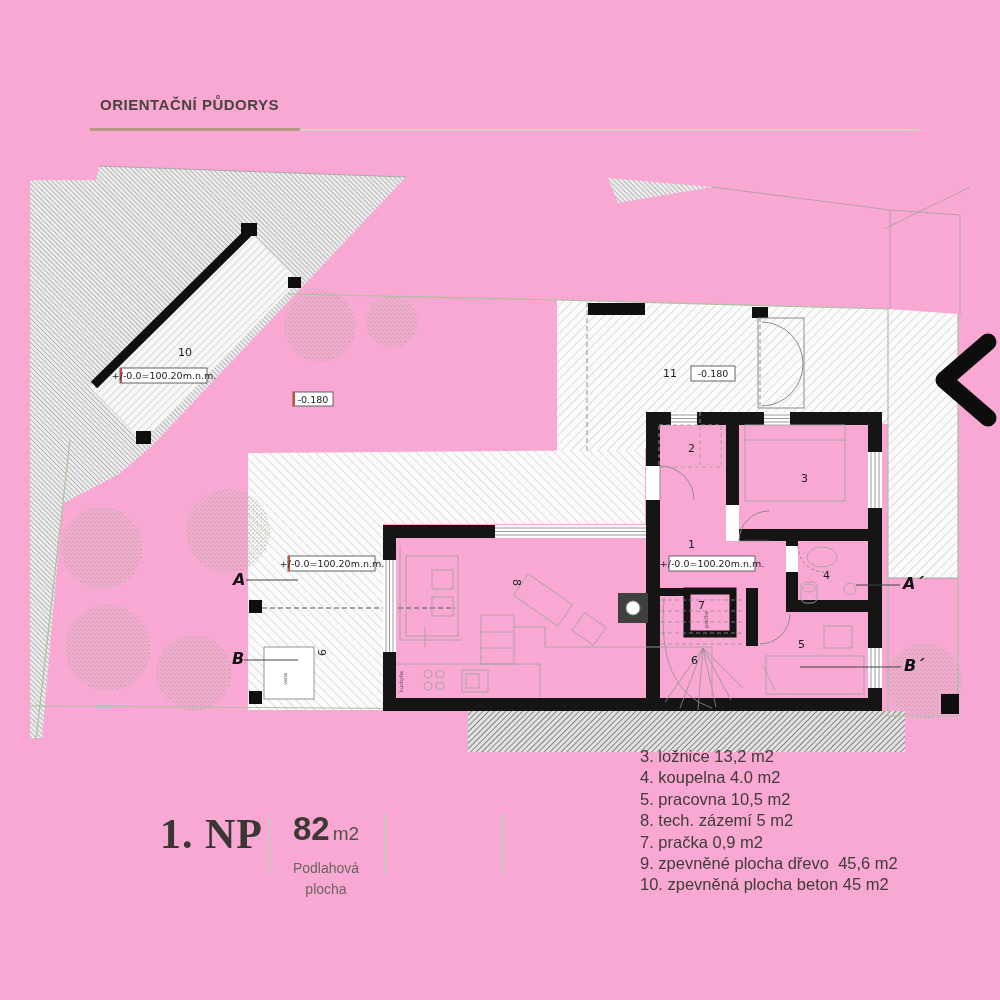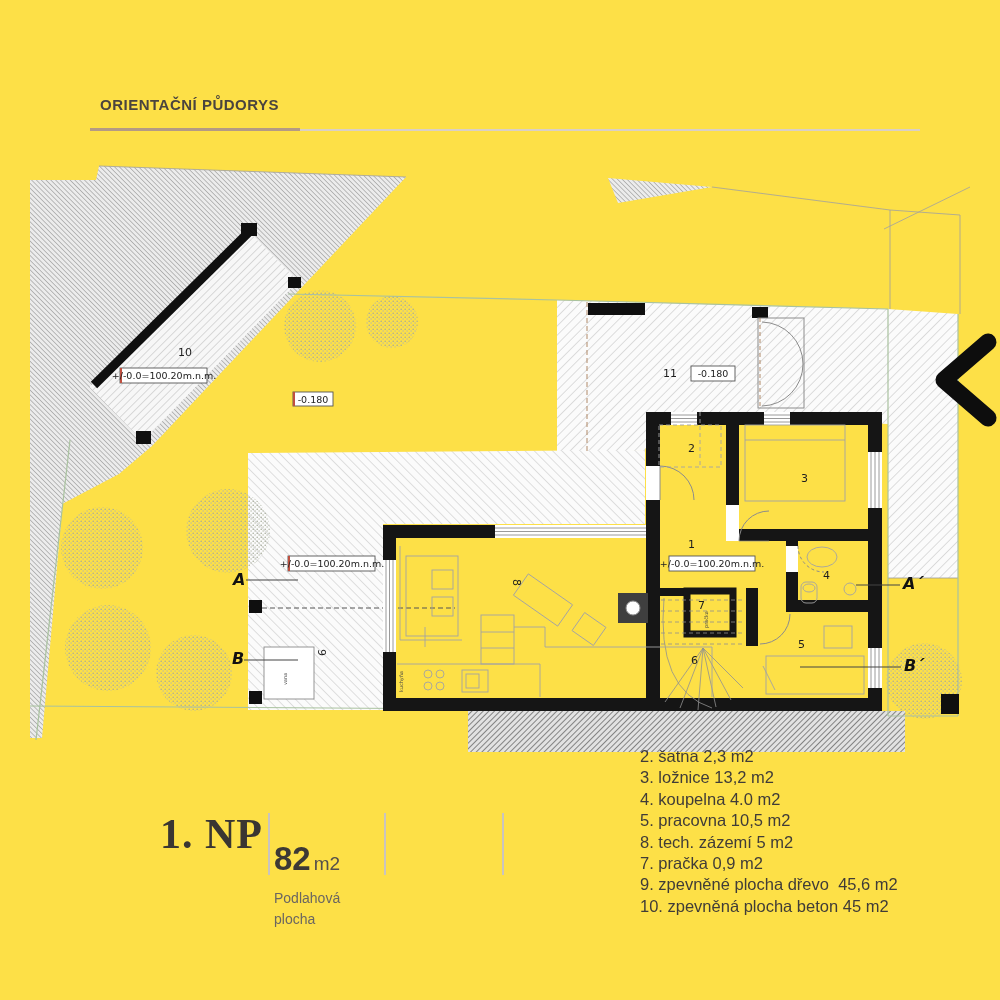--- a/index.html
+++ b/index.html
@@ -1,27 +1,27 @@
 <!DOCTYPE html>
 <html><head>
 <meta charset="utf-8">
 <style>
   html,body{margin:0;padding:0;background:#fff;}
-  #page{position:relative;width:1000px;height:1000px;background:#fde047;overflow:hidden;
+  #page{position:relative;width:1000px;height:1000px;background:#f9a8d4;overflow:hidden;
         font-family:"Liberation Sans",sans-serif;color:#3c3834;}
   .abs{position:absolute;}
   #title{left:100px;top:96px;font-size:15px;font-weight:bold;letter-spacing:.5px;color:#4a443e;}
   #rule-dark{left:90px;top:128px;width:210px;height:3px;background:#b49a84;}
   #rule-light{left:300px;top:129px;width:620px;height:1.5px;background:#d9cfc6;}
   #plan-svg{left:0;top:0;width:1000px;height:1000px;}
   #prev-btn{left:928px;top:330px;width:72px;height:100px;cursor:pointer;background:transparent;border:none;padding:0;}
   
   #floor-label{left:160px;top:810px;width:110px;font-size:42px;font-weight:bold;color:#3a3632;letter-spacing:1px;font-family:Liberation Serif, serif;}
   .vdiv{width:1.5px;height:62px;background:#c9c4bf;top:813px;}
-  .stat{top:840px;width:104px;}
+  .stat{top:810px;width:104px;text-align:center;}
   .stat .val{font-size:33px;font-weight:bold;color:#3d3935;}
   .stat .unit{font-size:19px;font-weight:normal;color:#55504b;margin-left:3px;}
   .stat .cap{font-size:14px;color:#6b6661;line-height:21px;margin-top:10px;}
   
   #legend{left:640px;top:746px;font-size:16.5px;line-height:21.4px;color:#403c38;}
   #legend div{white-space:pre;}
 </style>
 </head>
 <body>
 
@@ -338,21 +338,20 @@
     <div class="cap"><span>Podlahová</span><br>
          <span>plocha</span></div>
   </div>
 
   <div class="abs vdiv" style="left:384px;"></div>
 
 
   <div class="abs vdiv" style="left:502px;"></div>
 
   <div class="abs" id="legend">
-    <div>2. šatna 2,3 m2</div>
     <div>3. ložnice 13,2 m2</div>
     <div>4. koupelna 4.0 m2</div>
     <div>5. pracovna 10,5 m2</div>
     <div>8. tech. zázemí 5 m2</div>
     <div>7. pračka 0,9 m2</div>
     <div>9. zpevněné plocha dřevo  45,6 m2</div>
     <div>10. zpevněná plocha beton 45 m2</div>
   </div>
 
 </div>

